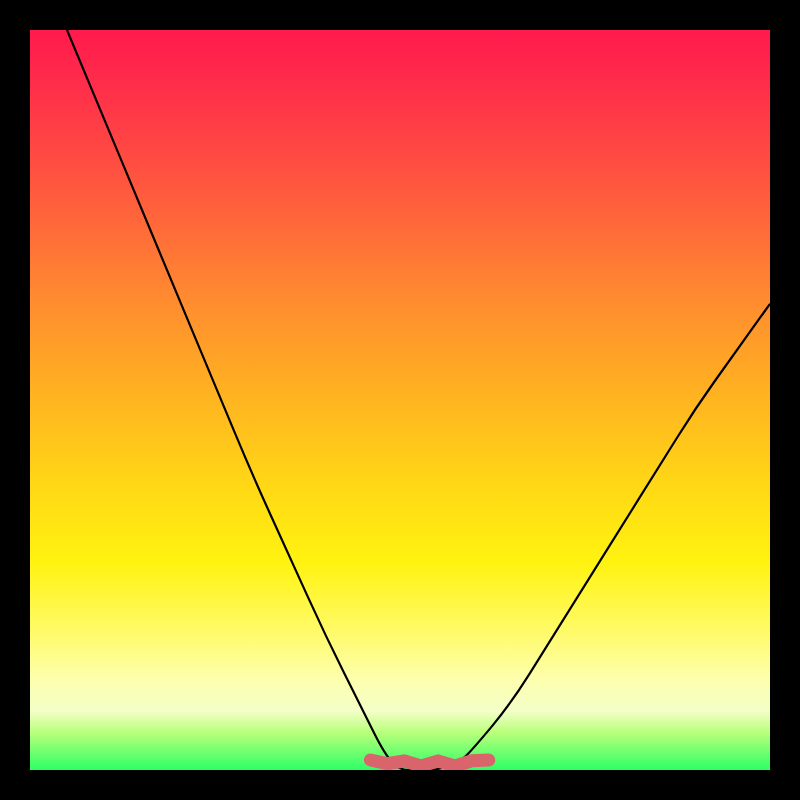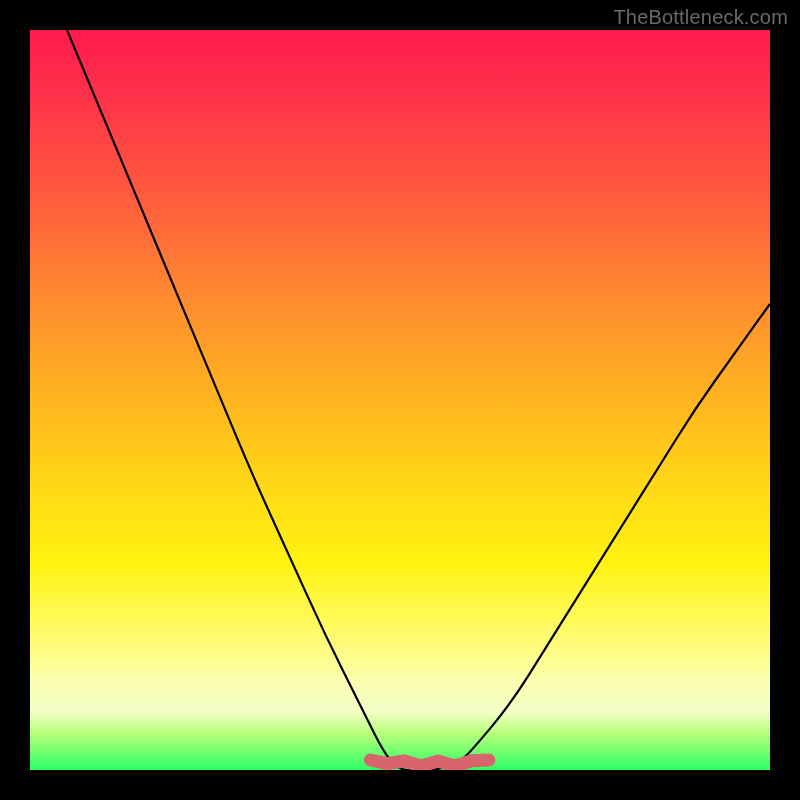--- a/index.html
+++ b/index.html
@@ -58,14 +58,13 @@
 
   <div class="plot-area">
     <svg viewBox="0 0 740 740" width="740" height="740" preserveAspectRatio="none">
 
       <path fill="none" stroke="#000" stroke-width="2.2" d="M 37.0 0.0 Q 74.0 88.8 92.5 133.2 Q 111.0 177.6 129.5 222.0 Q 148.0 266.4 166.5 310.8 Q 185.0 355.2 203.5 399.6 Q 222.0 444.0 240.5 484.7 Q 259.0 525.4 277.5 566.1 Q 296.0 606.8 314.5 643.8 Q 333.0 680.8 344.1 703.0 Q 355.2 725.2 362.6 732.6 Q 370.0 740.0 377.4 740.0 Q 384.8 740.0 395.9 740.0 Q 407.0 740.0 418.1 736.3 Q 429.2 732.6 436.6 725.2 Q 444.0 717.8 462.5 695.6 Q 481.0 673.4 499.5 643.8 Q 518.0 614.2 536.5 584.6 Q 555.0 555.0 573.5 525.4 Q 592.0 495.8 610.5 466.2 Q 629.0 436.6 647.5 407.0 Q 666.0 377.4 684.5 351.5 Q 703.0 325.6 721.5 299.7 T 740.0 273.8" id="curve-path"></path>
 
       <path fill="none" stroke="#d9646b" stroke-width="13" stroke-linecap="round" d="M 340.4 730.0 L 357.3 733.7 L 374.2 731.0 L 391.1 736.0 L 408.1 731.0 L 425.0 736.0 L 441.9 730.7 L 458.8 730.0" id="highlight-path"></path>
     </svg>
   </div>
 
-  <div class="watermark">TheBottleneck.com</div>
 </div>
 
 </body></html>

